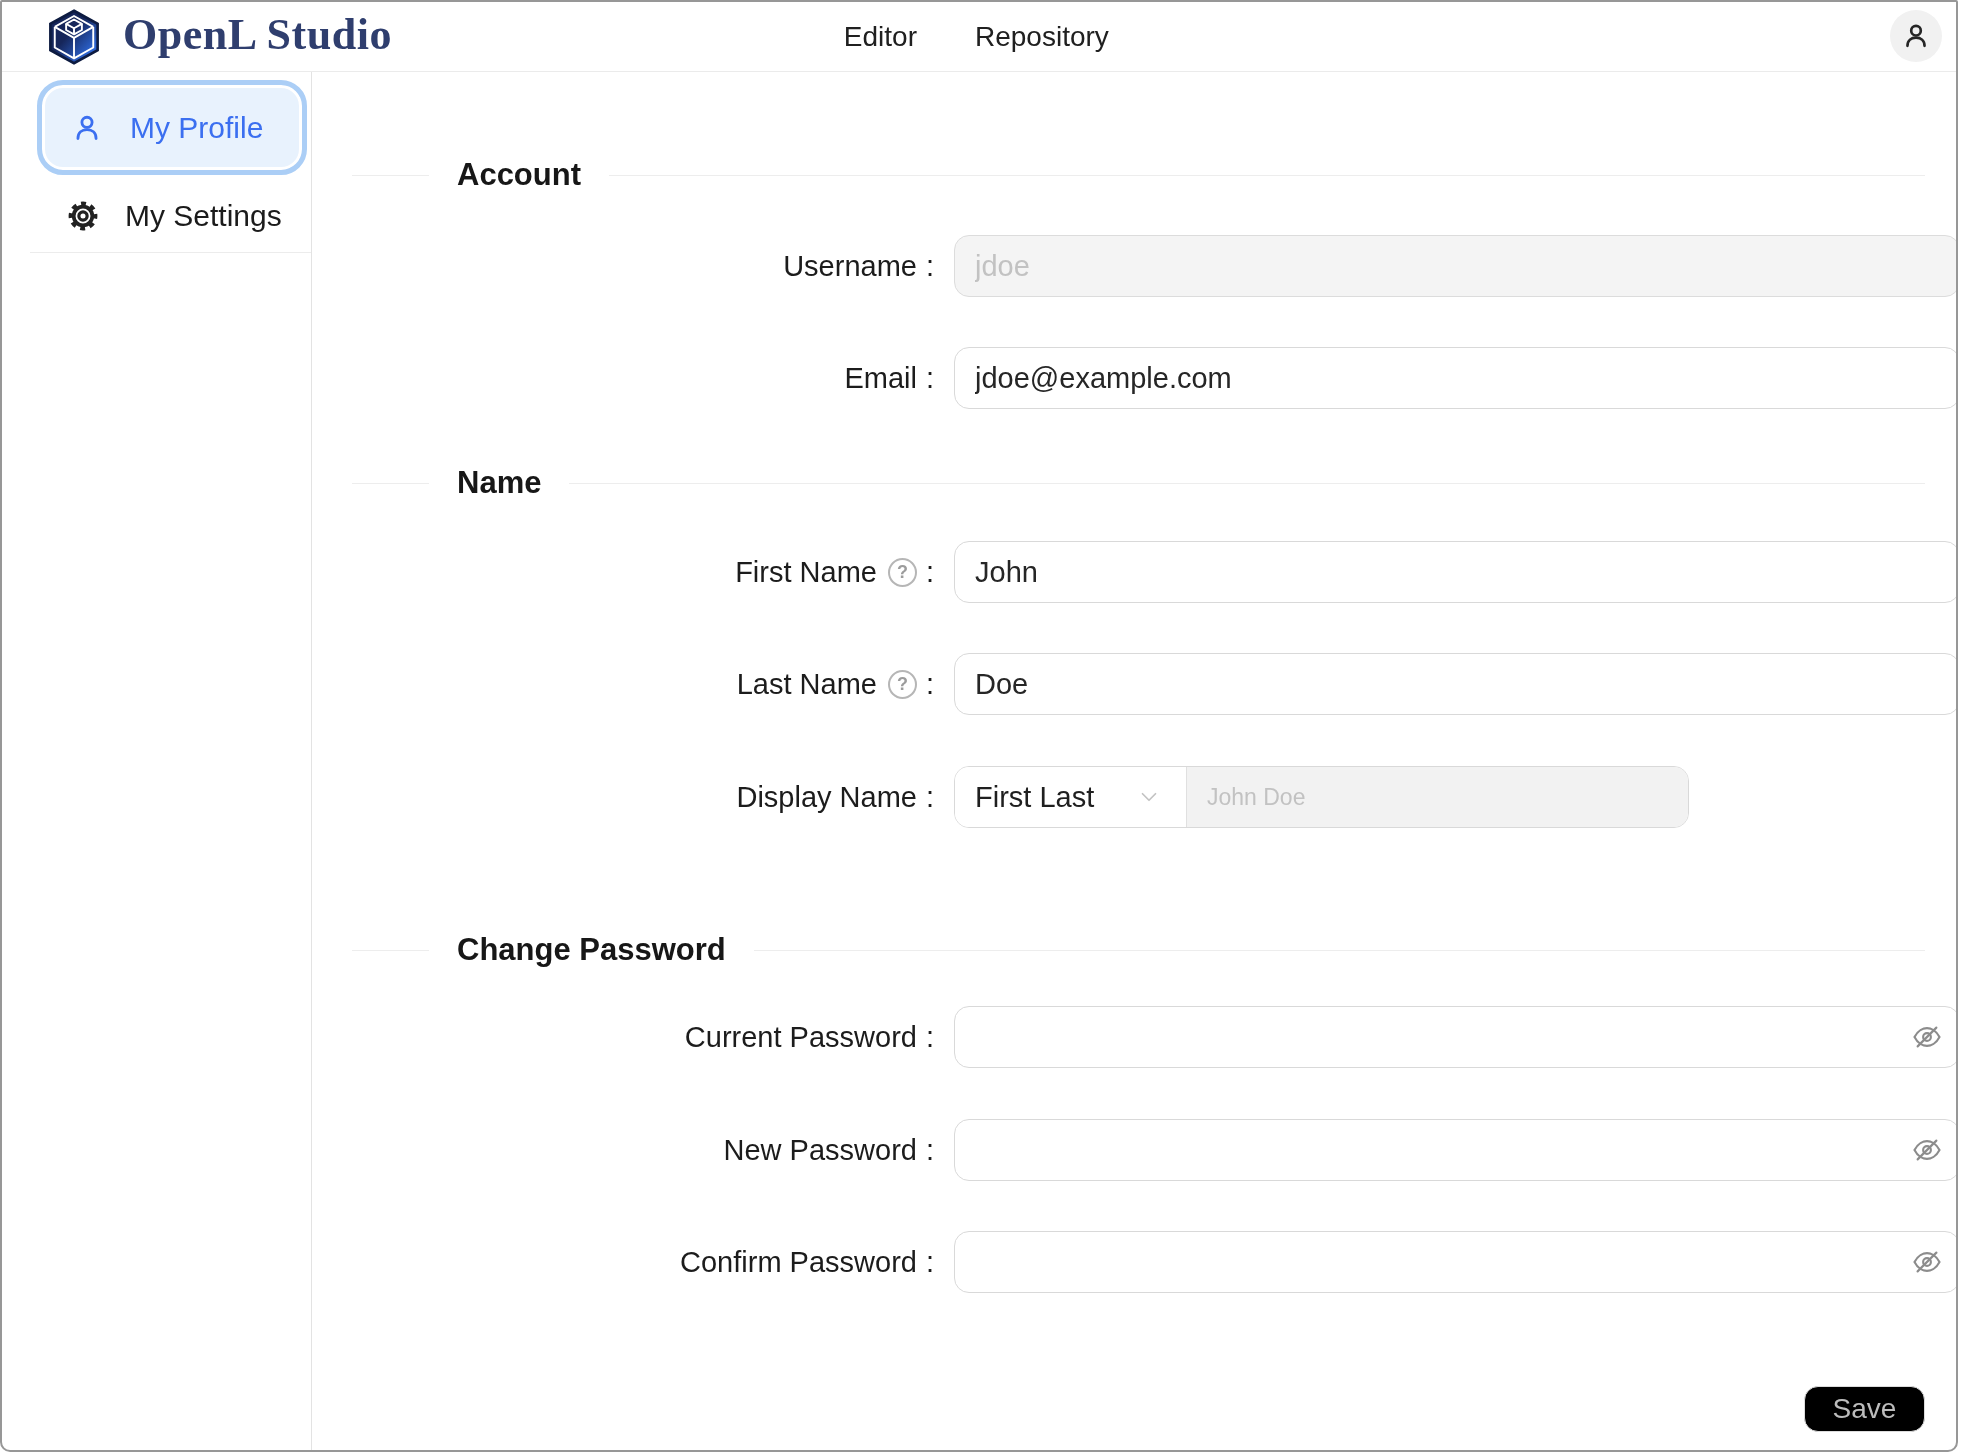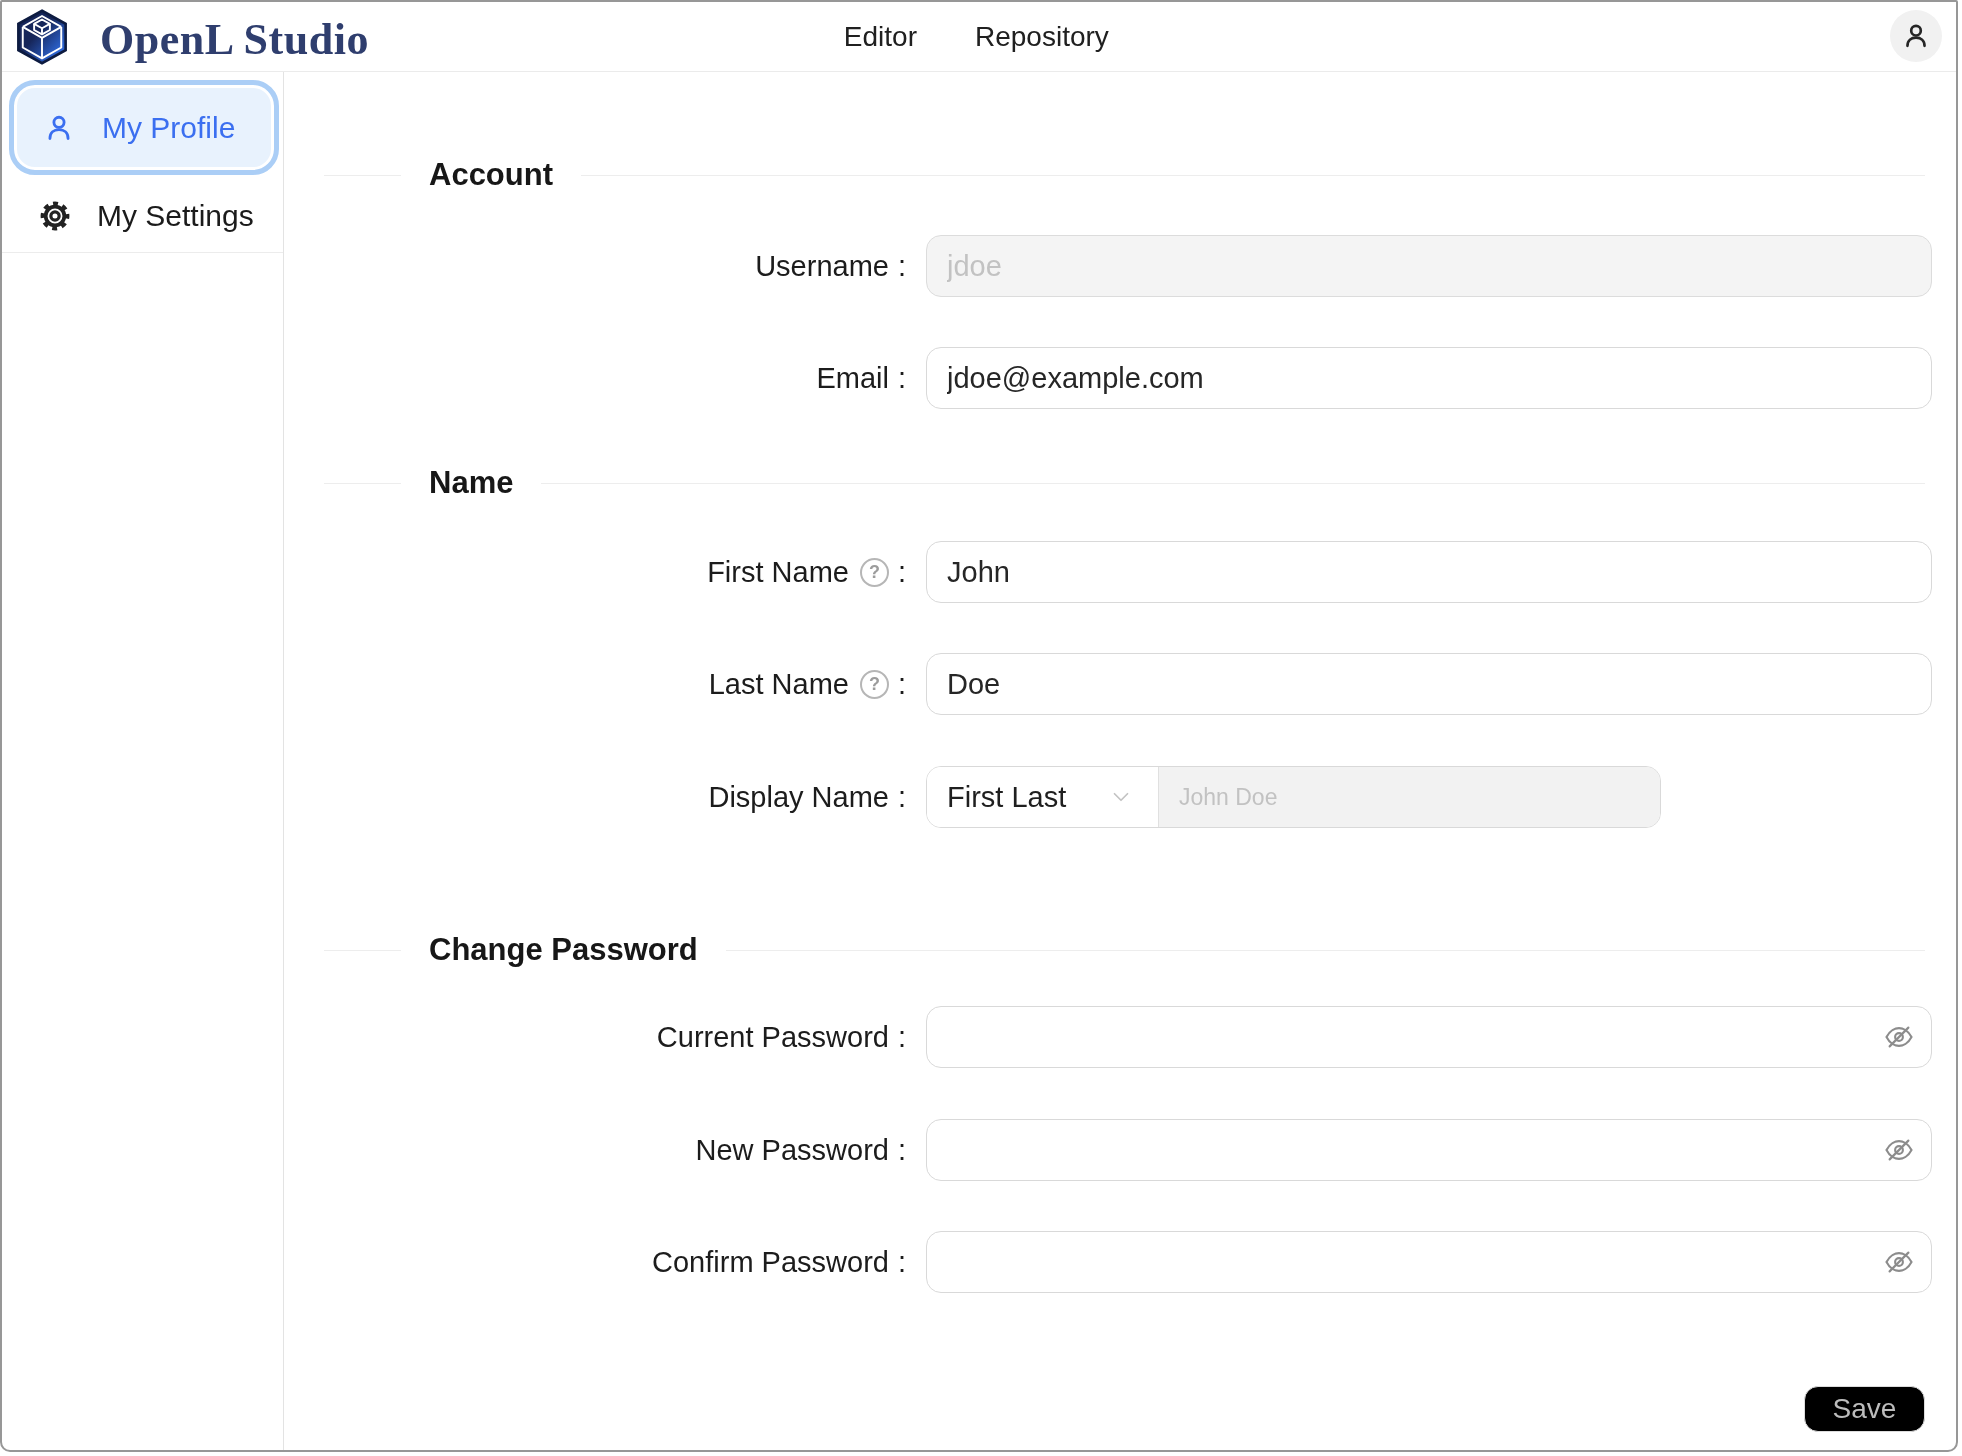--- a/index.html
+++ b/index.html
@@ -3,28 +3,28 @@
 <meta charset="utf-8">
 <style>
   html,body{margin:0;padding:0;background:#ffffff;}
   body{font-family:"Liberation Sans", sans-serif; -webkit-font-smoothing:antialiased;}
   .window{
     position:relative; width:1958px; height:1452px; box-sizing:border-box;
     border:2px solid #979797; border-radius:2px 2px 10px 10px; overflow:hidden; background:#fff;
   }
   
   .header{position:relative; height:69px; border-bottom:1px solid #ebebeb; display:flex; align-items:center;}
-  .brand{display:flex; align-items:flex-end; gap:30px; padding-left:12px;}
+  .brand{display:flex; align-items:flex-start; gap:21px; padding-left:44px;}
   .brand-title{font-family:"Liberation Serif", serif; font-weight:700; font-size:44px; color:#2f3e6e; letter-spacing:.5px;}
   .topnav{position:absolute; left:50%; top:0; transform:translateX(-51%); height:69px; display:flex; align-items:center; gap:58px;}
   .topnav a{font-size:28px; color:#202020; text-decoration:none; cursor:pointer;}
   .user-btn{position:absolute; right:14px; top:8px; width:52px; height:52px; border-radius:50%;
     background:#f1f1f1; border:none; display:flex; align-items:center; justify-content:center; cursor:pointer; color:#262626;}
   
-  .body-wrap{display:flex; height:1382px;}
+  .body-wrap{display:flex; height:1382px;margin-left:28px;}
   .sidebar{width:282px; box-sizing:border-box; border-right:1px solid #e3e3e3; flex:none;}
   .main{flex:1; min-width:0;}
   
   .side-item-active{
     margin:8px 4px 0 7px; height:95px; box-sizing:border-box; border-radius:26px;
     border:5px solid #abcef6; box-shadow:inset 0 0 0 3px #ffffff; background:#e8f2fd;
     display:flex; align-items:center; padding-left:28px; gap:26px; cursor:pointer; color:#3b6ff0;
   }
   .side-item-active .side-label{font-size:30px; color:#3b6ff0;}
   .side-item{

